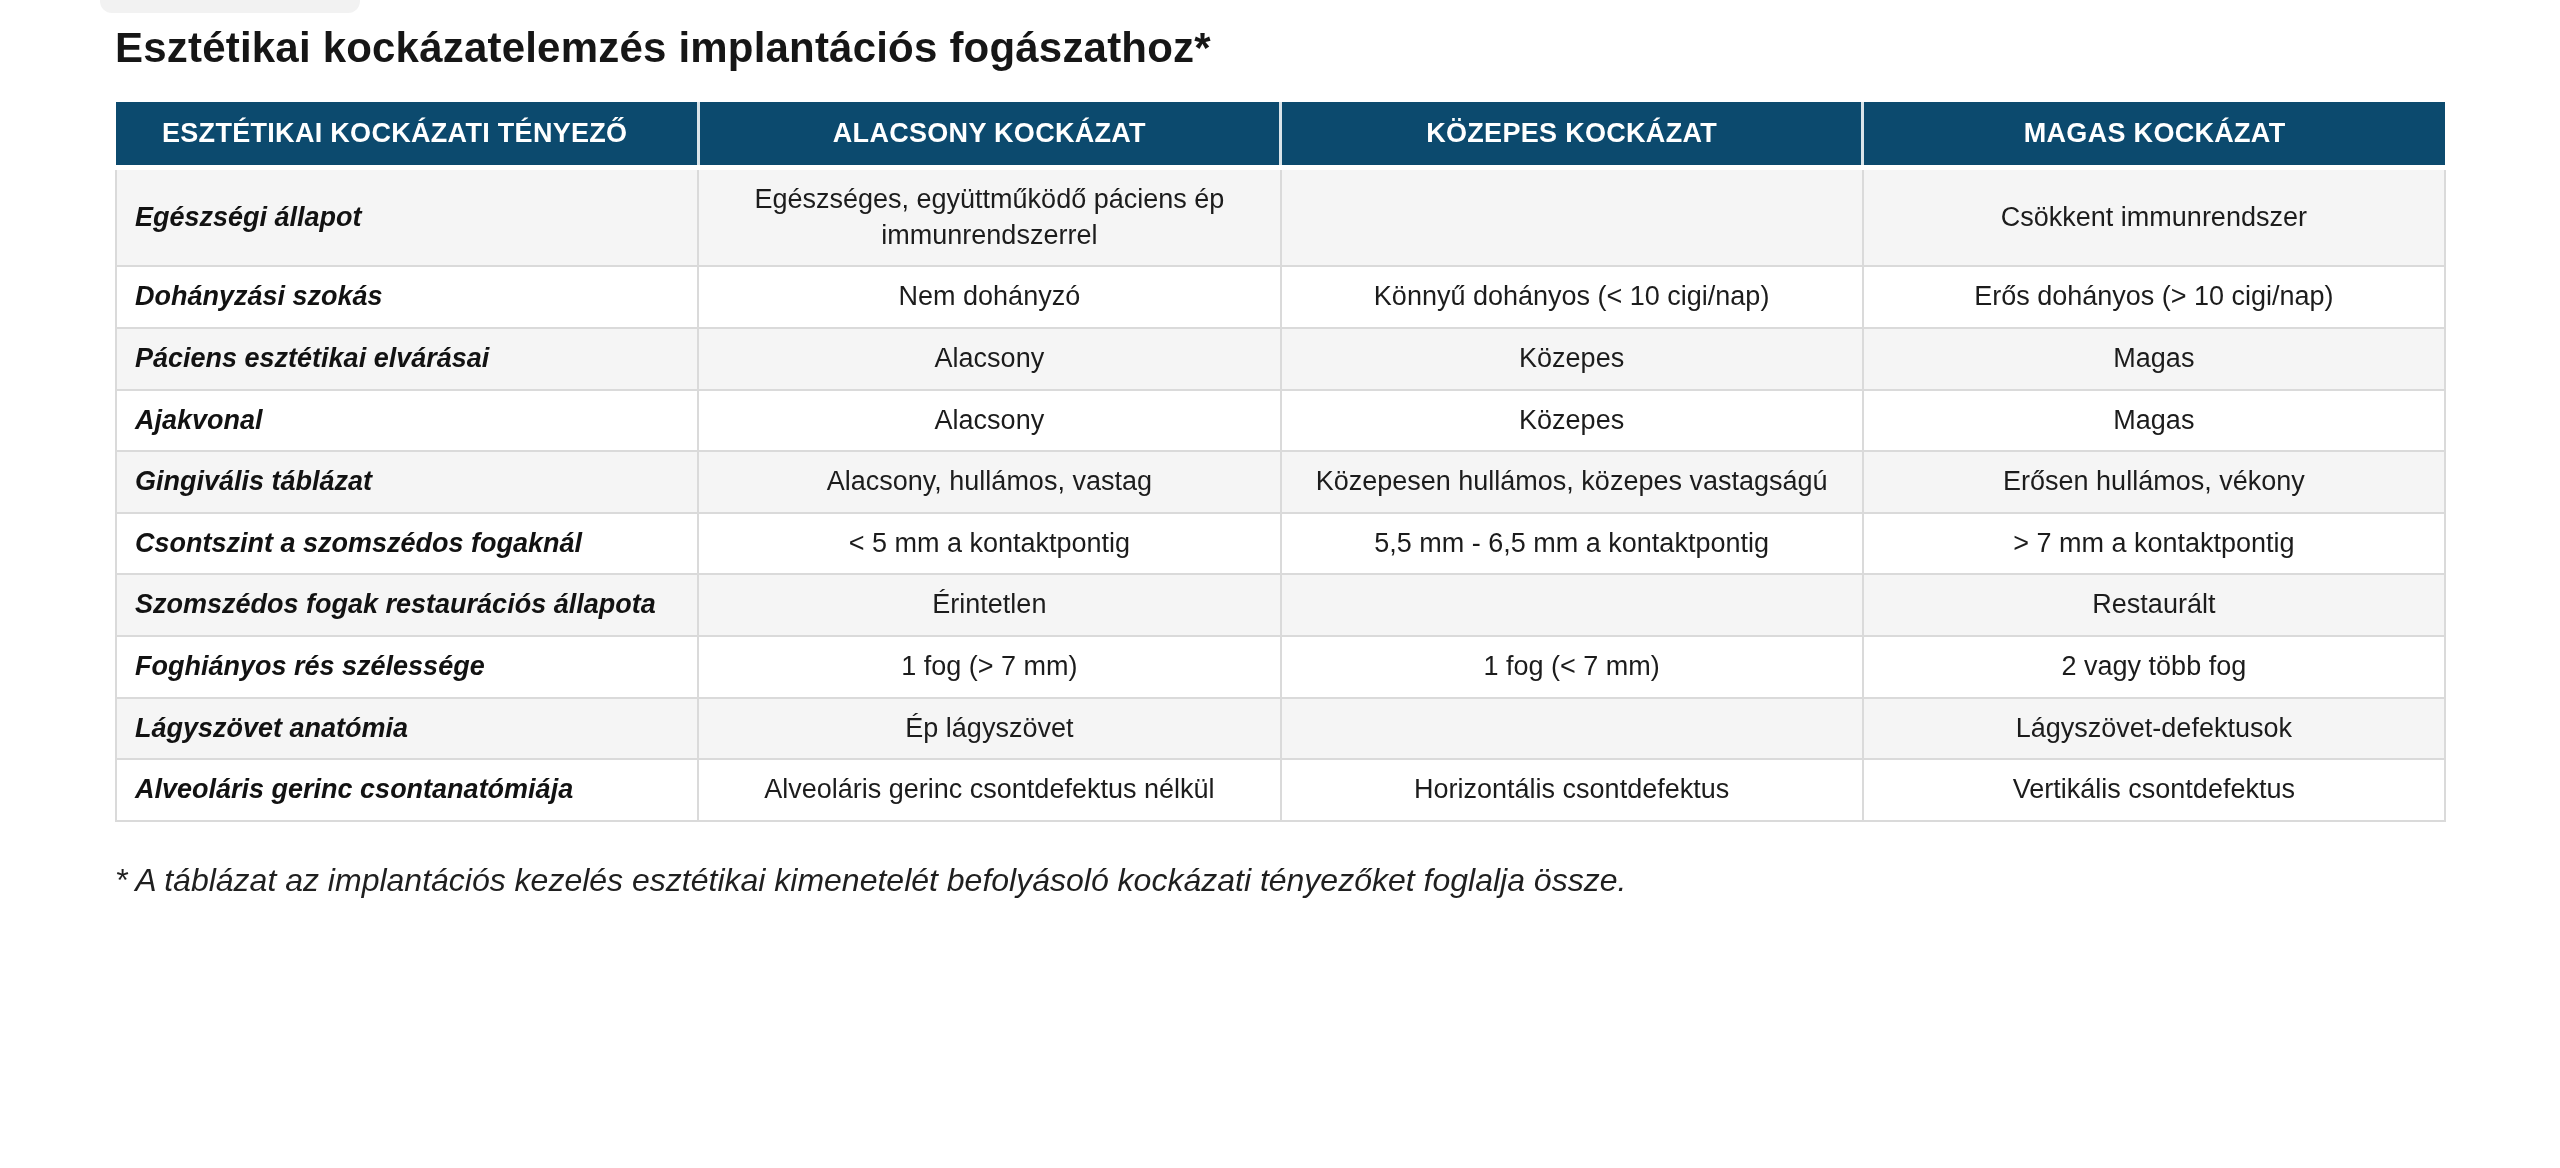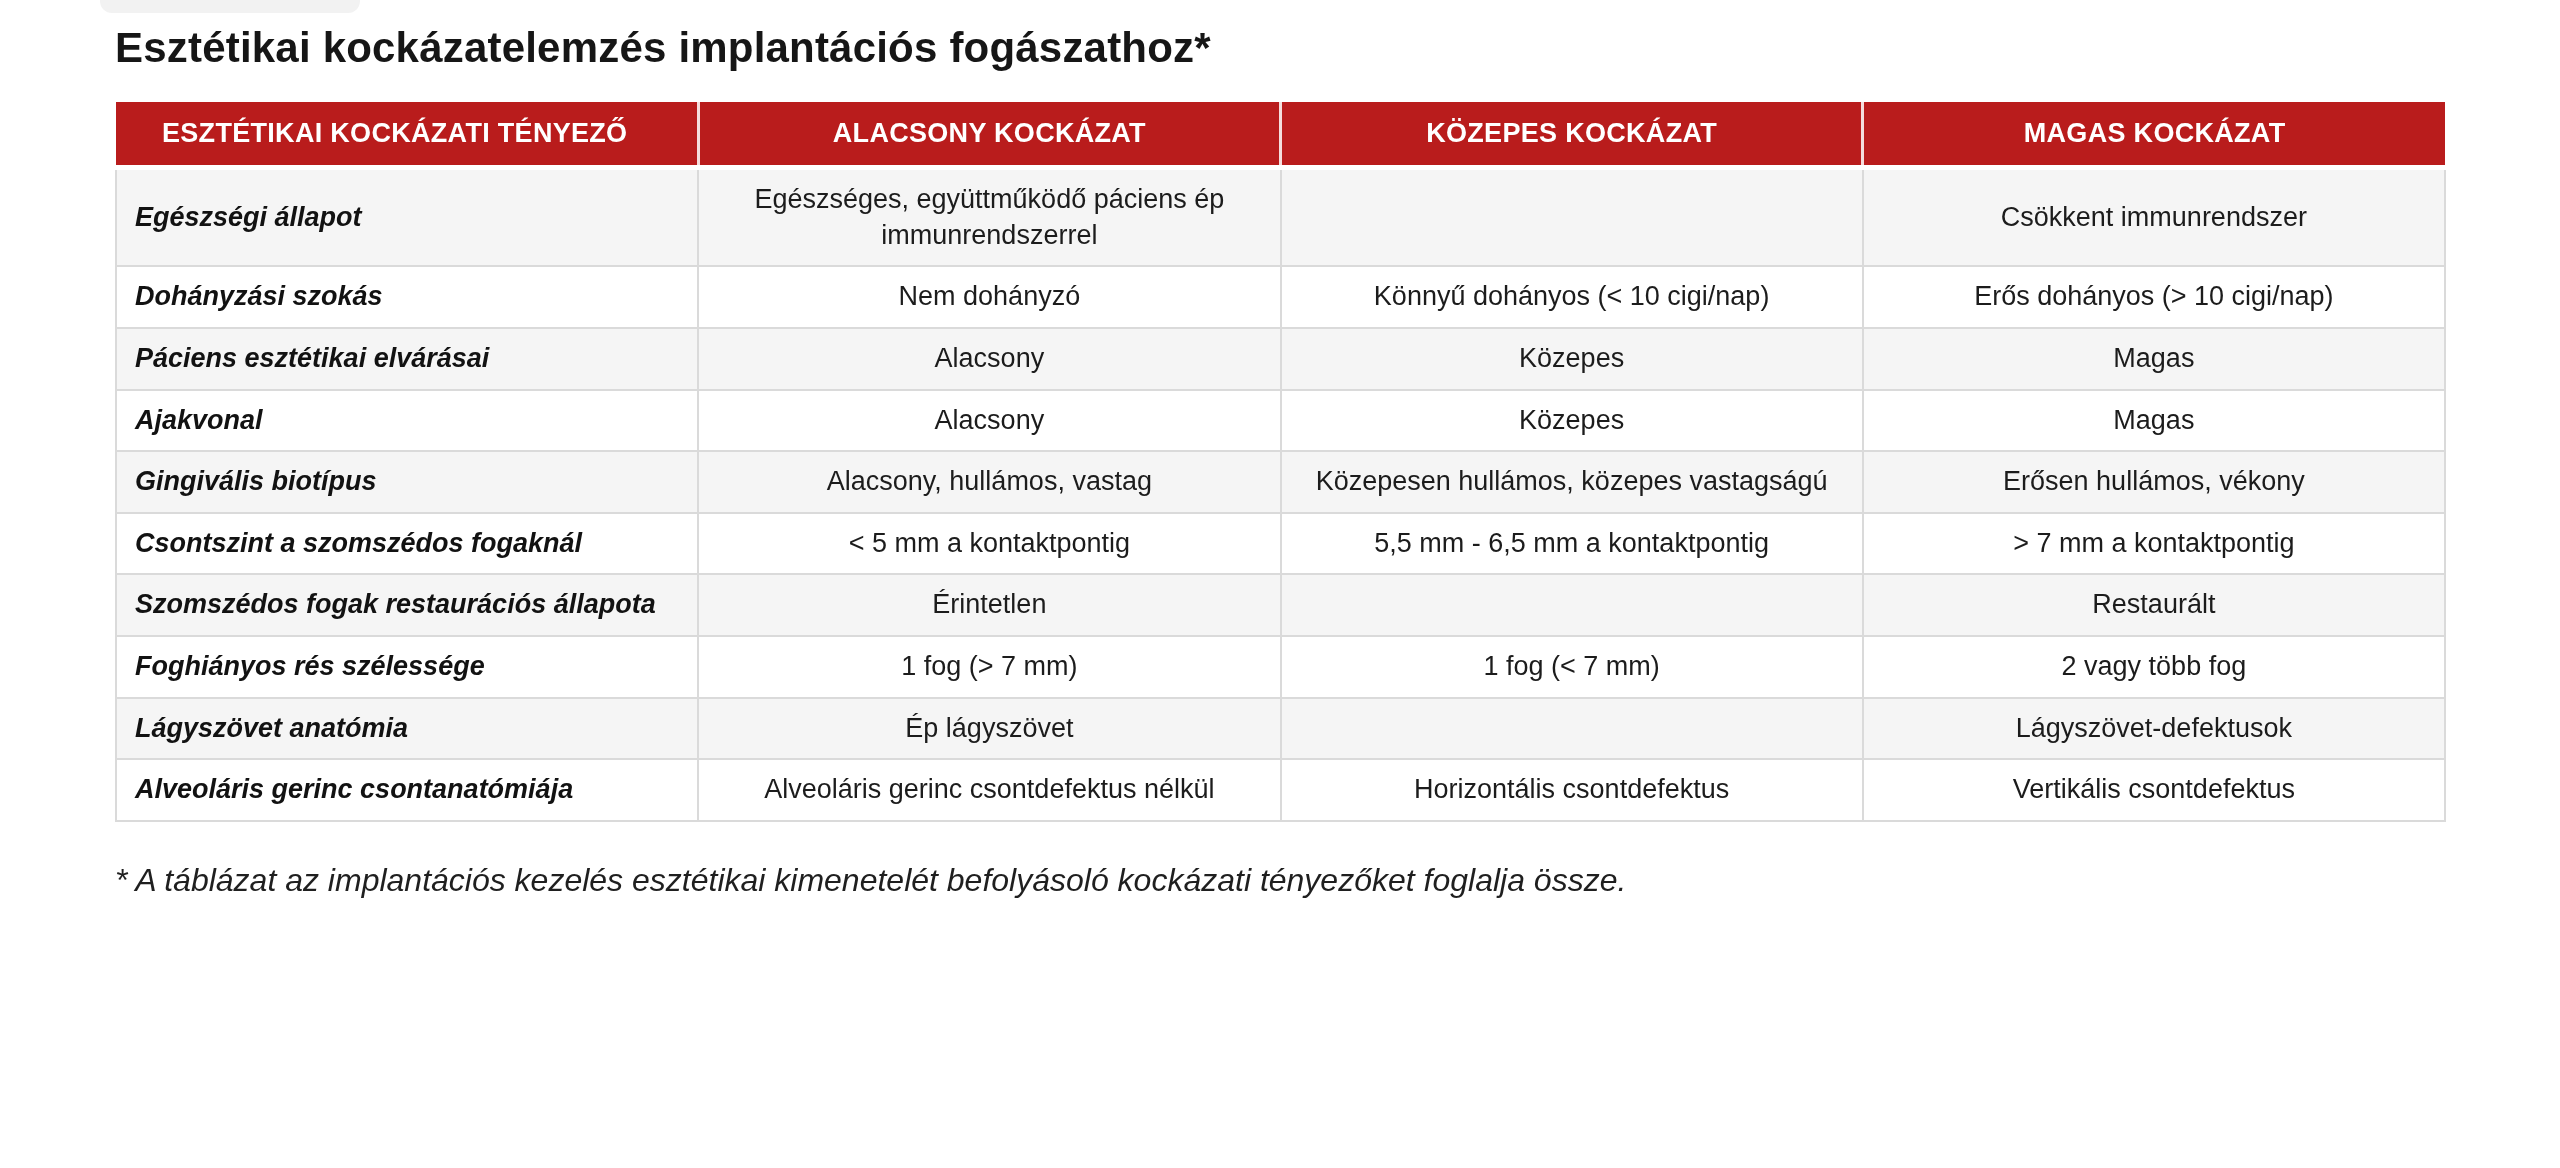--- a/index.html
+++ b/index.html
@@ -31,21 +31,21 @@
     color: #161616;
     margin: 24px 0 30px 0;
     letter-spacing: 0.2px;
   }
   table.risk-table {
     width: 2331px;
     border-collapse: collapse;
     table-layout: fixed;
   }
   table.risk-table th {
-    background: #b91c1c;
+    background: #0c4a6e;
     color: #ffffff;
     font-size: 27px;
     font-weight: bold;
     text-align: center;
     padding: 16px 12px;
     height: 62px;
     border-right: 3px solid rgba(255,255,255,0.85);
     border-bottom: 5px solid #ffffff;
     letter-spacing: 0.3px;
   }
@@ -123,21 +123,21 @@
         <td>Közepes</td>
         <td>Magas</td>
       </tr>
       <tr>
         <td class="factor">Ajakvonal</td>
         <td>Alacsony</td>
         <td>Közepes</td>
         <td>Magas</td>
       </tr>
       <tr>
-        <td class="factor">Gingivális biotípus</td>
+        <td class="factor">Gingivális táblázat</td>
         <td>Alacsony, hullámos, vastag</td>
         <td>Közepesen hullámos, közepes vastagságú</td>
         <td>Erősen hullámos, vékony</td>
       </tr>
       <tr>
         <td class="factor">Csontszint a szomszédos fogaknál</td>
         <td>&lt; 5 mm a kontaktpontig</td>
         <td>5,5 mm - 6,5 mm a kontaktpontig</td>
         <td>&gt; 7 mm a kontaktpontig</td>
       </tr>

